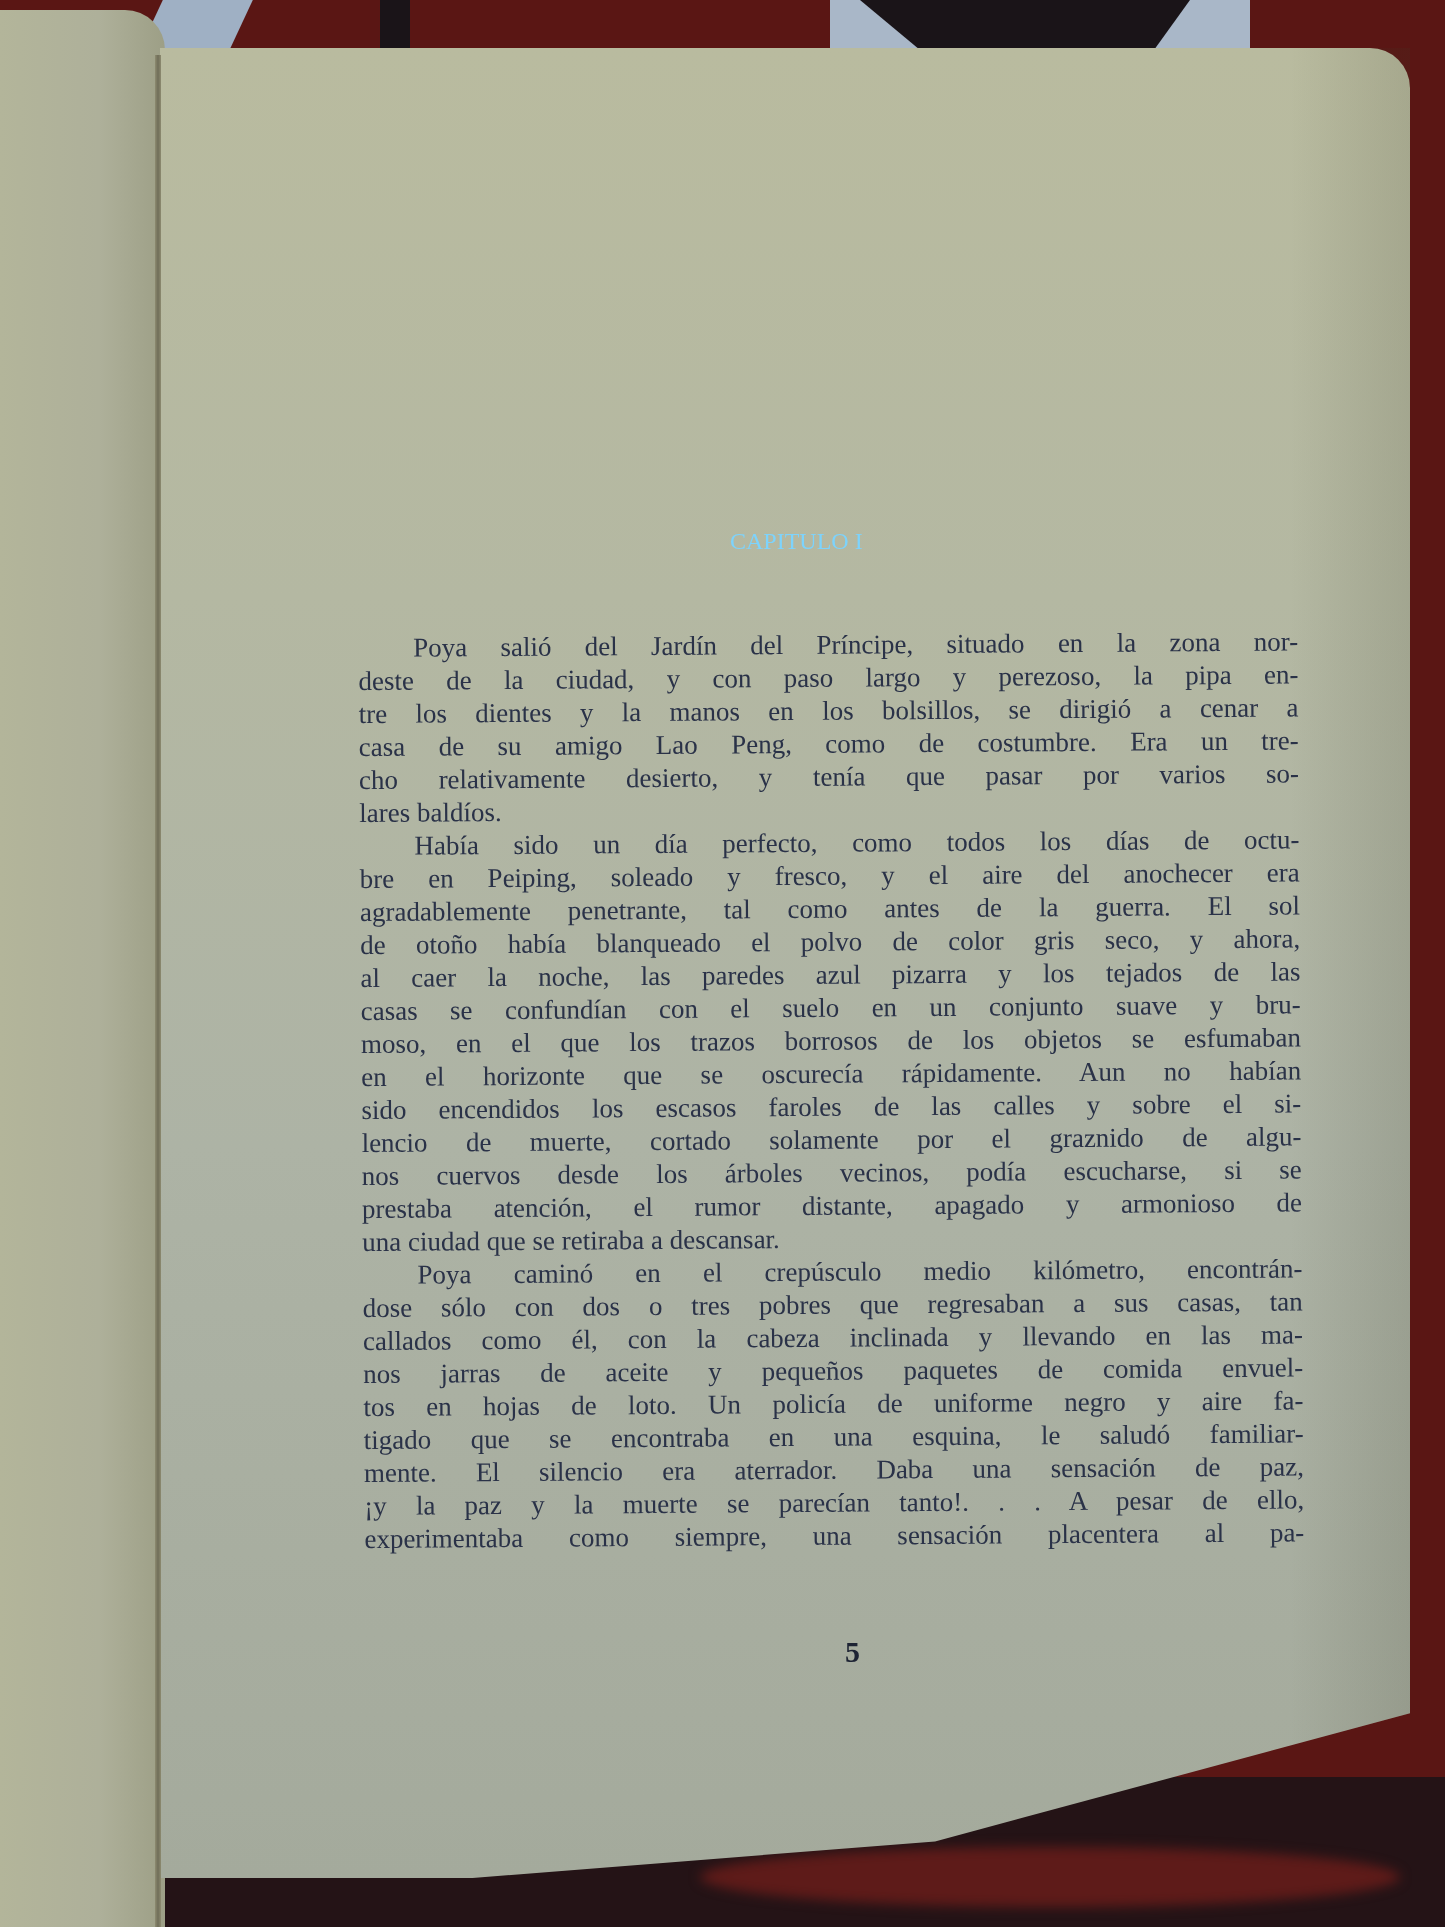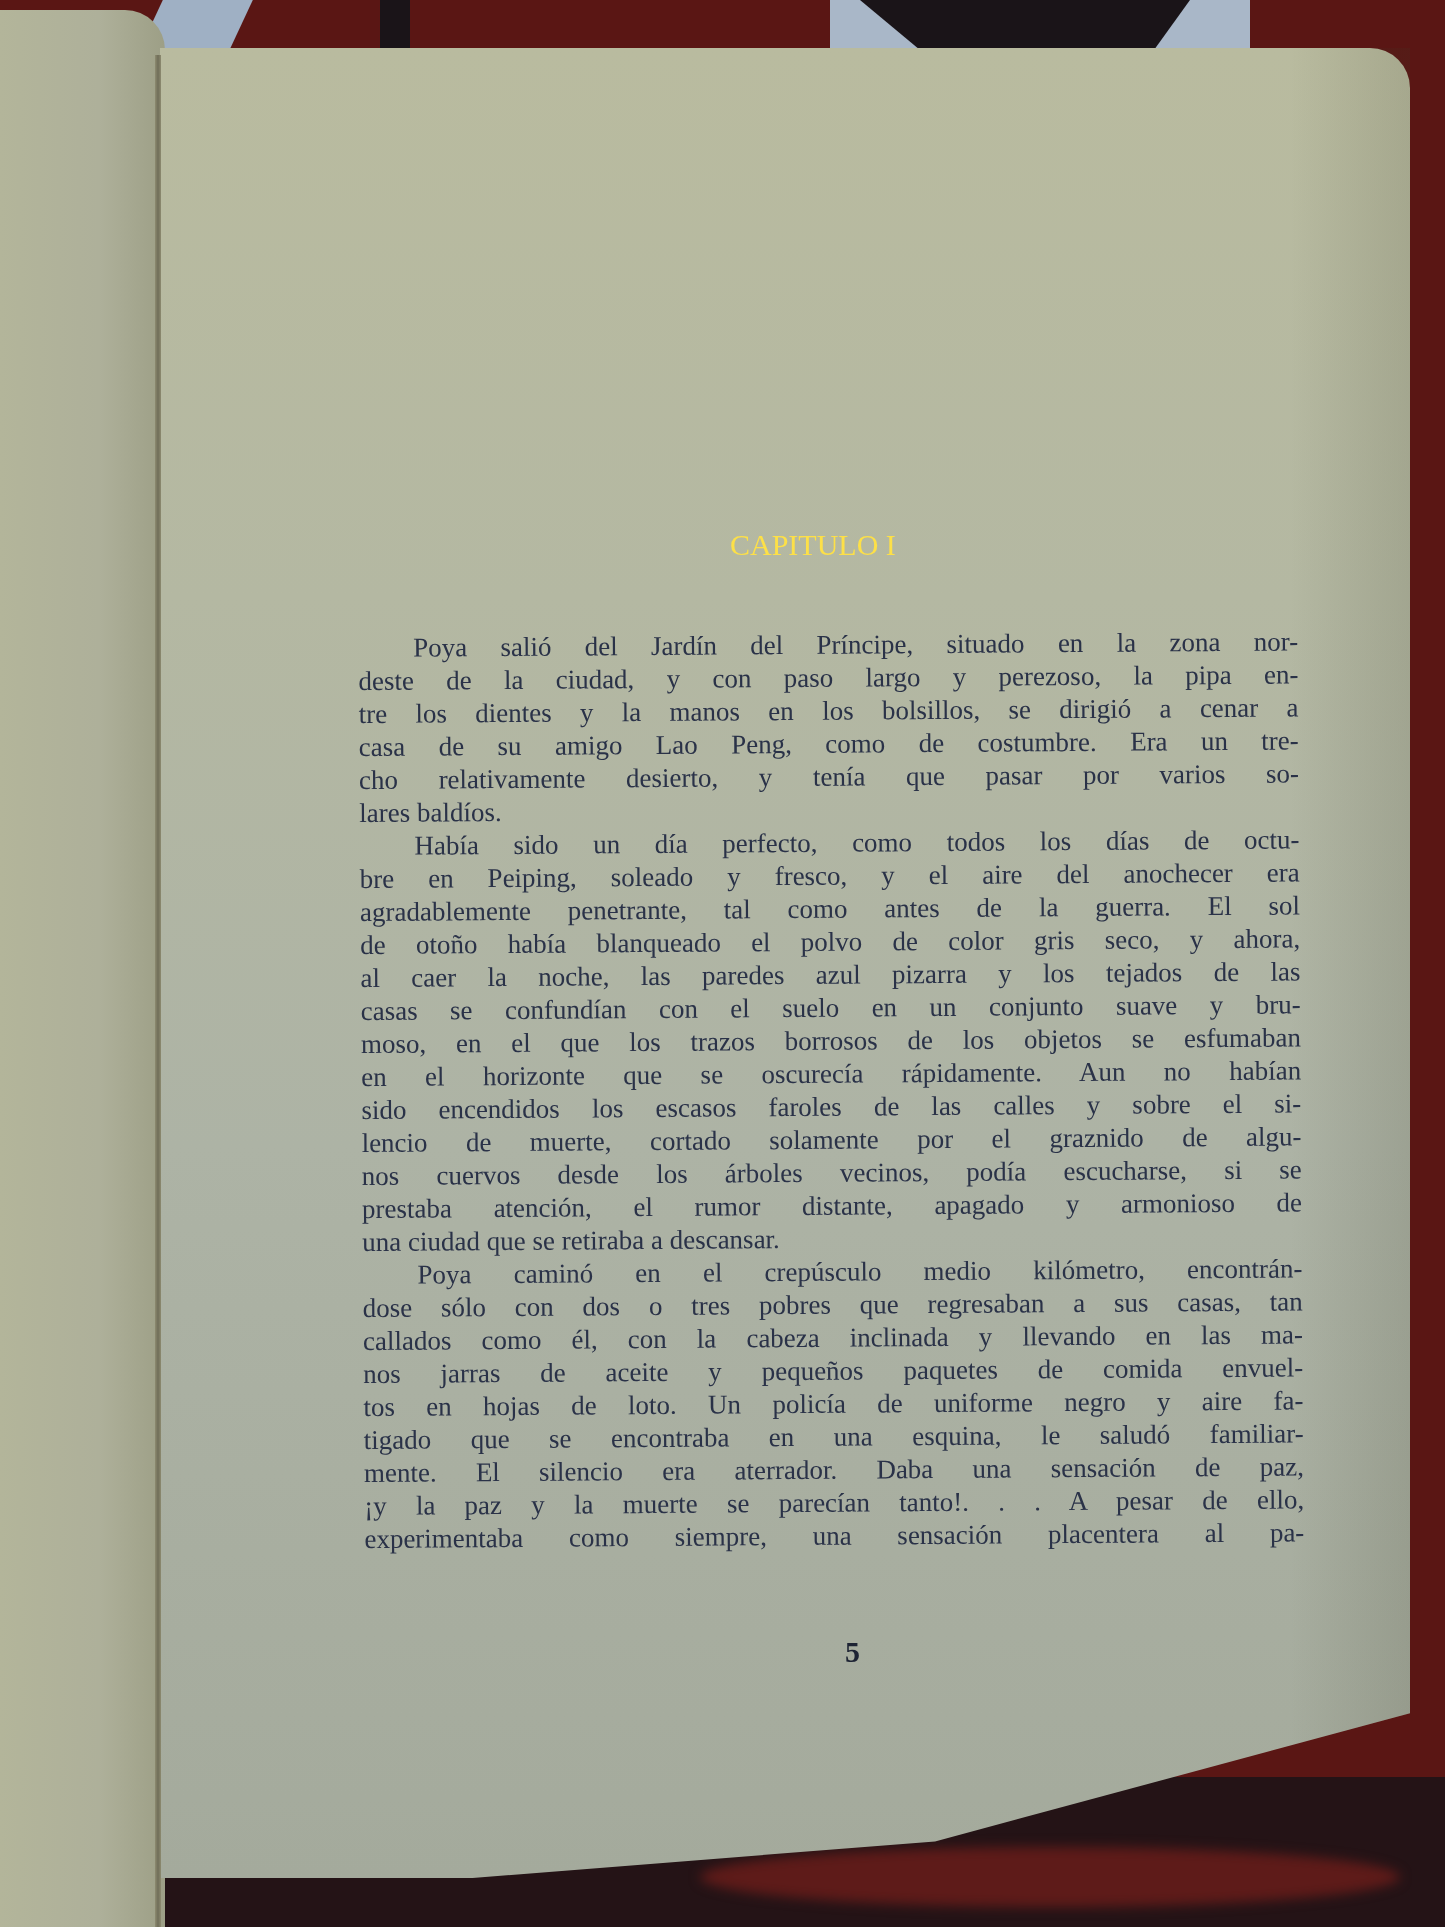--- a/index.html
+++ b/index.html
@@ -31,21 +31,21 @@
       border-top-right-radius: 40px;
       clip-path: polygon(0 0, 100% 0, 100% 91%, 62% 98%, 25% 100%, 0 100%);
     }
     .page-shade {
       position: absolute; right: 0; top: 0; width: 120px; height: 100%;
       background: linear-gradient(90deg, rgba(0,0,0,0), rgba(60,60,40,0.15));
     }
 
     .heading {
       position: absolute; left: 730px; top: 528px;
-      font-size: 30px; color: #fde047; letter-spacing: 0px;
+      font-size: 24px; color: #7dd3fc; letter-spacing: 0px;
       font-family: "Liberation Serif", serif;
     }
     .body-text {
       position: absolute; left: 358px; top: 632px; width: 940px;
       color: #2a3248; font-size: 27px; line-height: 33px;
       font-family: "Liberation Serif", serif;
       transform: rotate(-0.4deg); transform-origin: 0 0;
     }
     .line {
       display: block; text-align: justify; text-align-last: justify;

